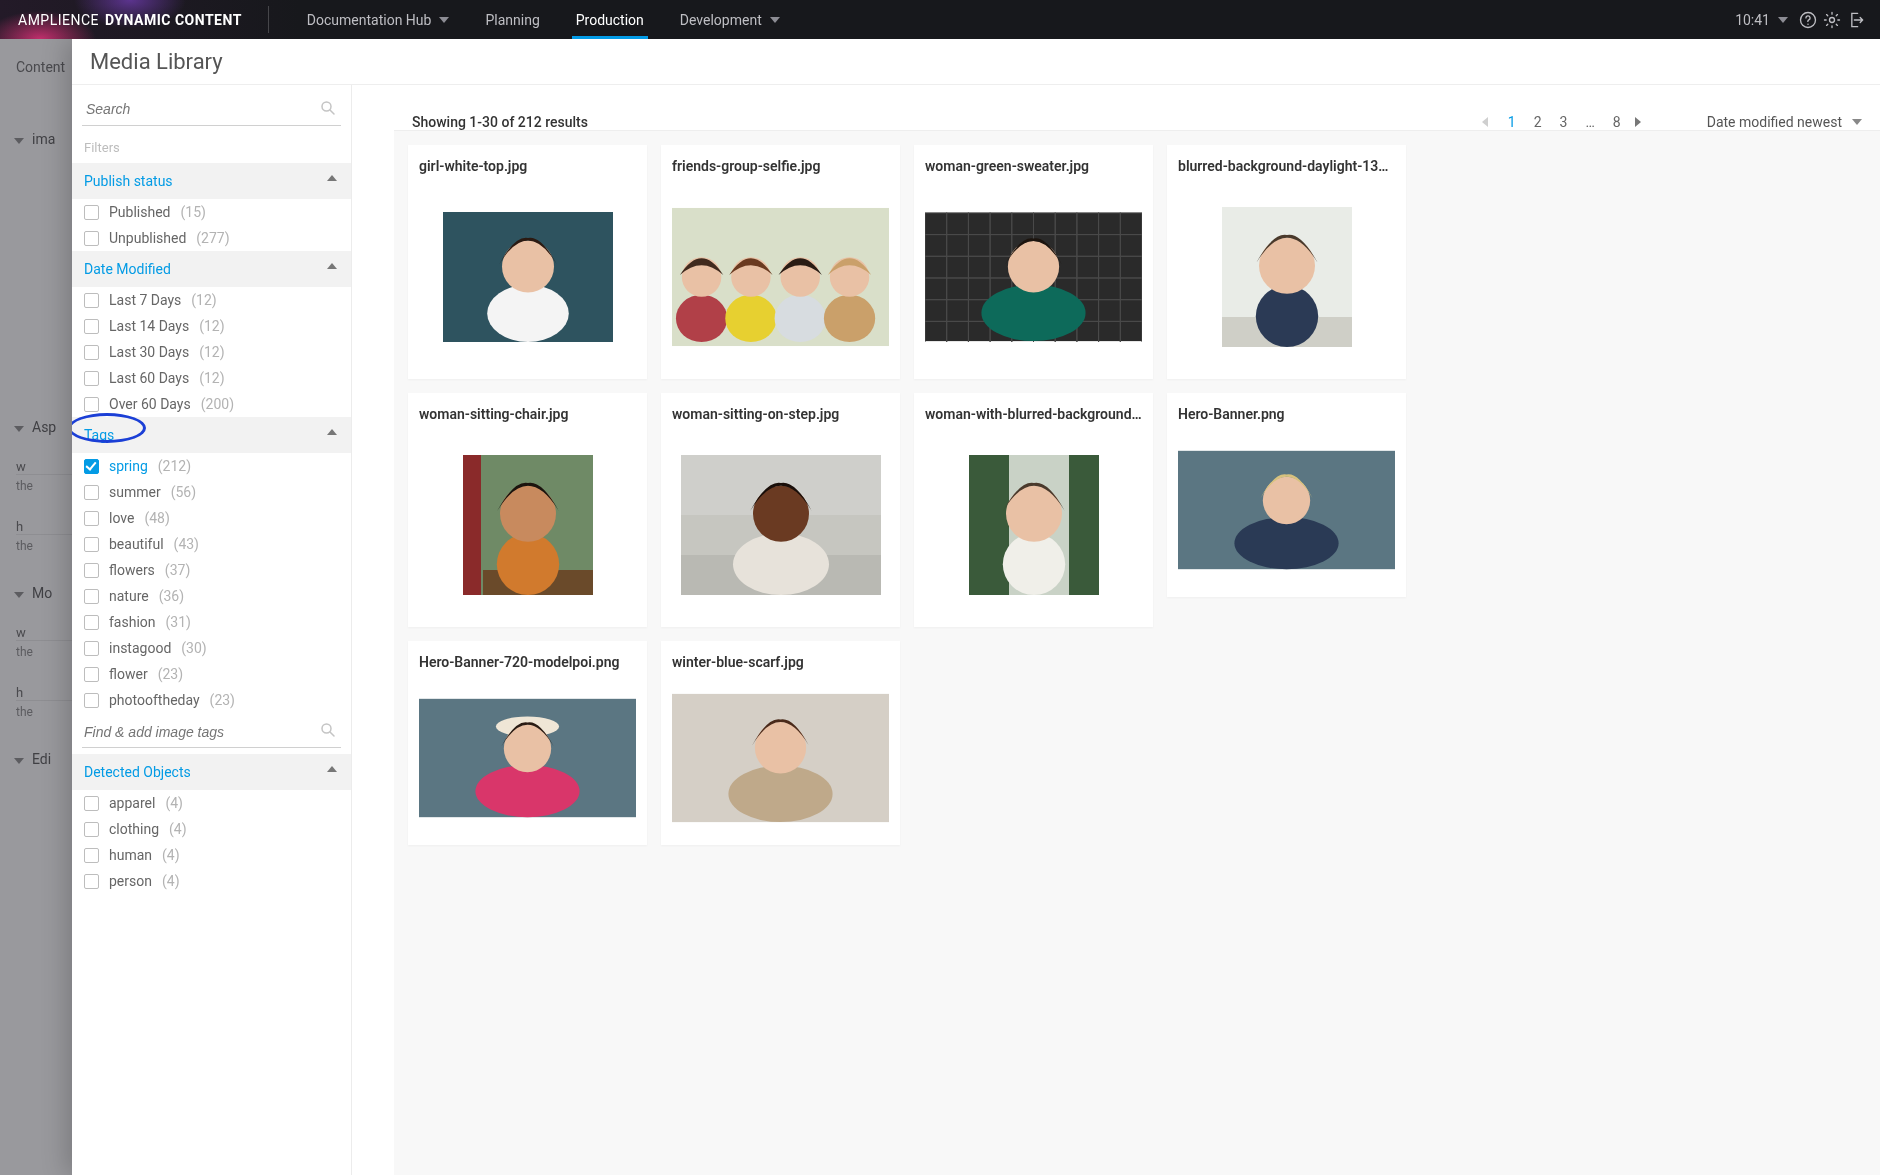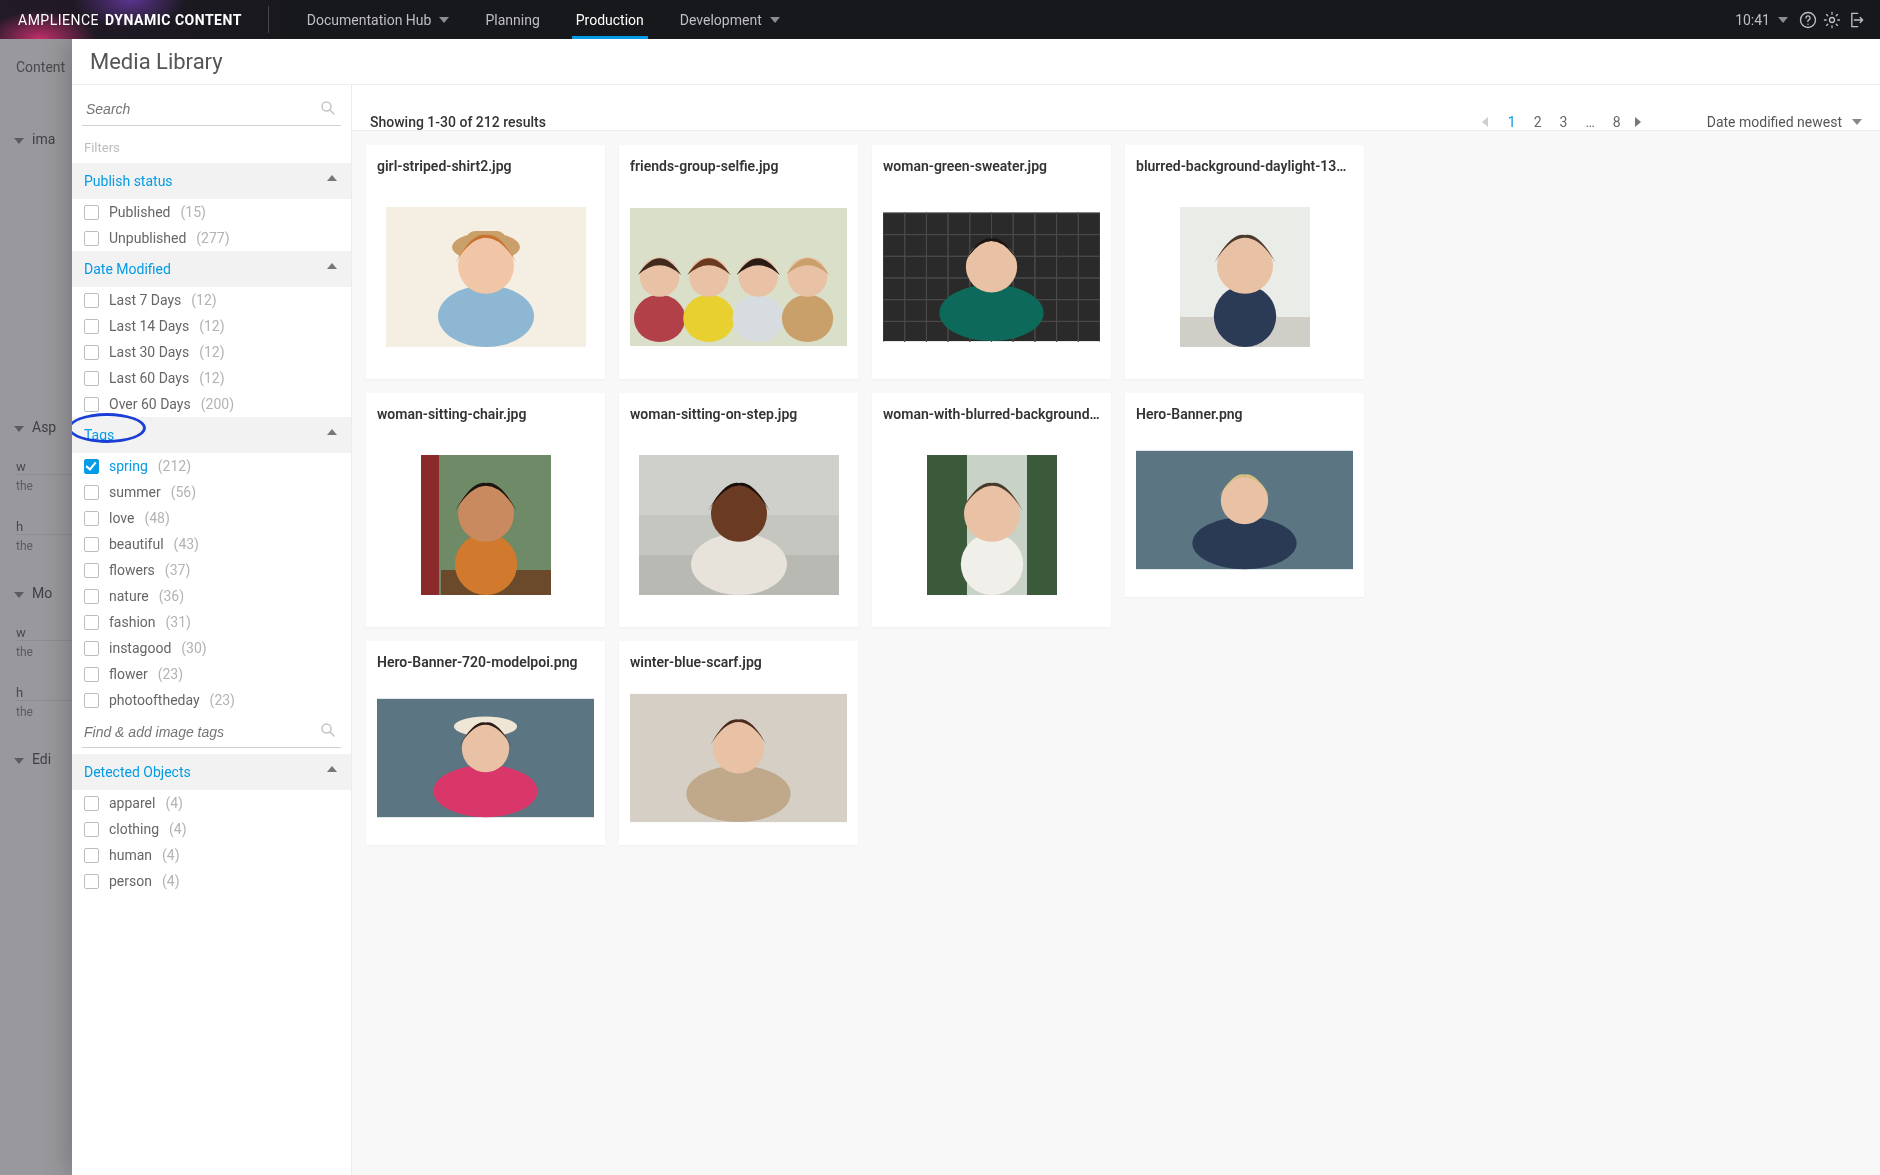--- a/index.html
+++ b/index.html
@@ -47,21 +47,21 @@
   .scrim{ position:absolute; inset:0; background:rgba(40,40,48,0.45); }
 
   
   .sheet{
     position:absolute; top:0; bottom:0; left:72px; right:0px;
     background:#fff; display:flex; flex-direction:column;
     box-shadow: -6px 0 24px rgba(0,0,0,0.2);
   }
   .sheet-header{ height:46px; display:flex; align-items:center; padding:0 20px 0 18px; border-bottom:1px solid #eee;}
   .sheet-title{ font-size:22px; color:#555; font-weight:400;}
-  .sheet-body{ flex:1; display:flex; min-height:0; }
+  .sheet-body{ flex:1; display:flex; min-height:0;gap:42px; }
 
   
   .sidebar{ width:280px; border-right:1px solid #ececec; display:flex; flex-direction:column; overflow-y:auto; font-size:14px;}
   .search-wrap{ position:relative; margin:8px 10px 0 10px;}
   .search-wrap input{ width:100%; border:none; border-bottom:1px solid #d0d0d0; padding:8px 28px 8px 4px; font-size:14px; font-style:italic; color:#666; outline:none;}
   .search-wrap .search-ico{ position:absolute; right:4px; top:6px; }
   .filters-label{ color:#bdbdbd; font-size:13px; padding:14px 12px 8px 12px;}
   .f-group-head{ background:#f2f2f2; color:#039BE5; font-size:14px; padding:10px 12px; display:flex; align-items:center; justify-content:space-between; cursor:pointer;}
   .f-group-head .up-caret{ width:12px;height:12px; }
   .up-caret::before{content:"";display:block;width:0;height:0;border-left:5px solid transparent;border-right:5px solid transparent;border-bottom:6px solid #777;}
@@ -372,29 +372,28 @@
           </div>
           <div class="sortwrap">
             <span>Date modified newest</span>
             <span class="chev-down"></span>
           </div>
         </div>
 
         <div class="grid">
           <div class="grid-inner" id="grid-inner">
               <div class="card">
-                <div class="fname">girl-striped-shirt2.jpg</div>
-                <div class="thumb">
-                  <svg class="person" viewBox="0 0 200 140" width="200" height="140">
-    <rect width="200" height="140" fill="#f5efe3"></rect>
-    <ellipse cx="100" cy="40" rx="34" ry="14" fill="#caa06a"></ellipse>
-                    <rect x="80" y="24" width="40" height="18" rx="9" fill="#caa06a"></rect>
-    <ellipse cx="100" cy="109.2" rx="48" ry="30.8" fill="#8db7d3"></ellipse>
-    <circle cx="100" cy="58.8" r="28" fill="#f0c6a6"></circle>
-    <path d="M 69.2 56 Q 100 5.6000000000000005 130.8 56 Q 114 25.2 100 28 Q 86 25.2 69.2 56 Z" fill="#c9722f"></path>
+                <div class="fname">girl-white-top.jpg</div>
+                <div class="thumb">
+                  <svg class="person" viewBox="0 0 170 130" width="170" height="130">
+    <rect width="170" height="130" fill="#2e535f"></rect>
+
+    <ellipse cx="85" cy="101.4" rx="40.8" ry="28.6" fill="#f4f4f4"></ellipse>
+    <circle cx="85" cy="54.6" r="26" fill="#e9c1a5"></circle>
+    <path d="M 56.4 52 Q 85 5.2 113.6 52 Q 98 23.4 85 26 Q 72 23.4 56.4 52 Z" fill="#2b1a12"></path>
   </svg>
                 </div>
               </div>
               <div class="card">
                 <div class="fname">friends-group-selfie.jpg</div>
                 <div class="thumb">
                   <svg class="person" viewBox="0 0 220 140" width="220" height="140">
       <rect width="220" height="140" fill="#d9dfc9"></rect>
       <g>
                       <ellipse cx="30" cy="112" rx="26" ry="24" fill="#b14048"></ellipse>

